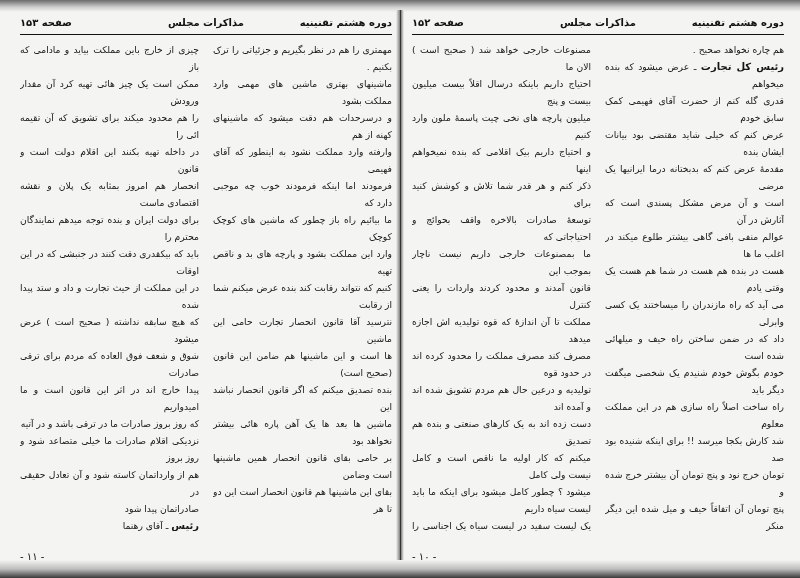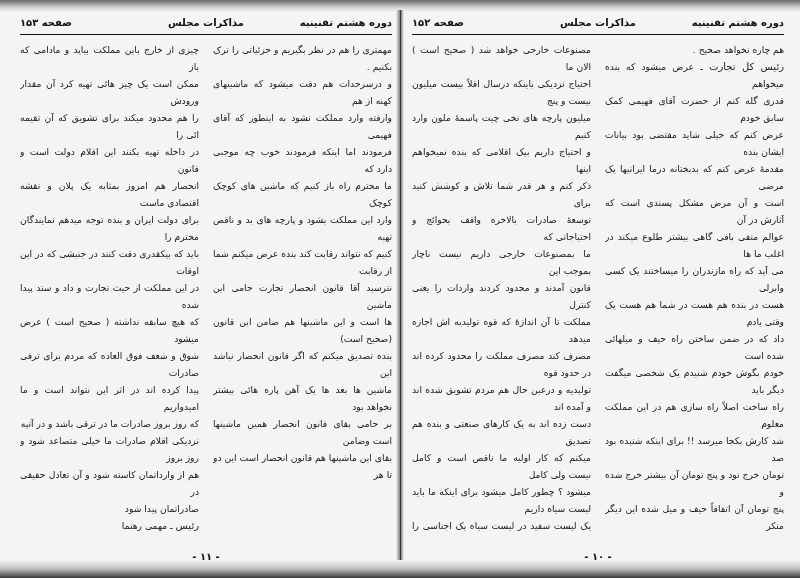--- a/index.html
+++ b/index.html
@@ -41,71 +41,72 @@
   .running-head .rh-left { position: absolute; left: 0; top: 3px; }
   .columns {
     display: flex; flex-direction: row; gap: 14px;
     margin-top: 6px; height: 490px;
   }
   .col {
     flex: 1; font-size: 9.2px; line-height: 17px; color: #161616;
     text-align: justify; overflow: hidden;
   }
   .col p { margin: 0; }
-  .speaker { font-weight: normal; font-size: 10px; }
+  .speaker { font-weight: bold; font-size: 10px; }
   .folio {
-    position: absolute; bottom: 2px; left: 0; right: 0; text-align: center;
-    direction: ltr; font-size: 10px; font-weight: bold; color: #111;
+    position: absolute; bottom: 2px; left: 0; right: 0; 
+    direction: ltr; font-size: 10px; font-weight: normal; color: #111;
   }
 </style>
 </head>
 <body>
 
 <div class="spread">
   <div class="topshade"></div>
 
   <div class="page left">
     <div class="running-head">
       <span class="rh-right">دوره هشتم تقنینیه</span>
       <span class="rh-center">مذاکرات مجلس</span>
       <span class="rh-left">صفحه ۱۵۳</span>
     </div>
     <div class="columns">
       <div class="col" id="lp-cr">
           <p>مهمتری را هم در نظر بگیریم و جزئیاتی را ترک بکنیم .</p>
+          <p>ماشینهای بهتری ماشین های مهمی وارد مملکت بشود</p>
           <p>و درسرحدات هم دقت میشود که ماشینهای کهنه از هم</p>
           <p>وارفته وارد مملکت نشود به اینطور که آقای فهیمی</p>
           <p>فرمودند اما اینکه فرمودند خوب چه موجبی دارد که</p>
-          <p>ما محترم راه باز کنیم که ماشین های کوچک کوچک</p>
+          <p>ما بیائیم راه باز چطور که ماشین های کوچک کوچک</p>
           <p>وارد این مملکت بشود و پارچه های بد و ناقص تهیه</p>
           <p>کنیم که نتواند رقابت کند بنده عرض میکنم شما از رقابت</p>
           <p>نترسید آقا قانون انحصار تجارت حامی این ماشین</p>
           <p>ها است و این ماشینها هم ضامن این قانون (صحیح است)</p>
           <p>بنده تصدیق میکنم که اگر قانون انحصار نباشد این</p>
           <p>ماشین ها بعد ها یک آهن پاره هائی بیشتر نخواهد بود</p>
           <p>بر حامی بقای قانون انحصار همین ماشینها است وضامن</p>
           <p>بقای این ماشینها هم قانون انحصار است این دو تا هر</p>
         </div>
       <div class="col" id="lp-cl">
           <p>چیزی از خارج باین مملکت بیاید و مادامی که باز</p>
           <p>ممکن است یک چیز هائی تهیه کرد آن مقدار ورودش</p>
           <p>را هم محدود میکند برای تشویق که آن تقیمه ائی را</p>
           <p>در داخله تهیه بکنند این اقلام دولت است و قانون</p>
           <p>انحصار هم امروز بمثابه یک پلان و نقشه اقتصادی ماست</p>
           <p>برای دولت ایران و بنده توجه میدهم نمایندگان محترم را</p>
           <p>باید که بیکقدری دقت کنند در جنبشی که در این اوقات</p>
           <p>در این مملکت از حیث تجارت و داد و ستد پیدا شده</p>
           <p>که هیچ سابقه نداشته ( صحیح است ) عرض میشود</p>
           <p>شوق و شعف فوق العاده که مردم برای ترقی صادرات</p>
-          <p>پیدا کرده اند در اثر این نتواند است و ما امیدواریم</p>
+          <p>پیدا خارج اند در اثر این قانون است و ما امیدواریم</p>
           <p>که روز بروز صادرات ما در ترقی باشد و در آتیه</p>
           <p>نزدیکی اقلام صادرات ما خیلی متصاعد شود و روز بروز</p>
           <p>هم از وارداتمان کاسته شود و آن تعادل حقیقی در</p>
           <p>صادراتمان پیدا شود</p>
-          <p><span class="speaker">رئیس</span><span> ـ مهمی رهنما</span></p>
+          <p><span class="speaker">رئیس</span><span> ـ آقای رهنما</span></p>
         </div>
     </div>
     <div class="folio">- ۱۱ -</div>
   </div>
 
   <div class="gutter"></div>
 
   <div class="page right">
     <div class="running-head">
       <span class="rh-right">دوره هشتم تقنینیه</span>
@@ -114,32 +115,32 @@
     </div>
     <div class="columns">
       <div class="col" id="rp-cr">
           <p>هم چاره نخواهد صحیح .</p>
           <p><span class="speaker">رئیس کل تجارت</span><span> ـ عرض میشود که بنده میخواهم</span></p>
           <p>قدری گله کنم از حضرت آقای فهیمی کمک سابق خودم</p>
           <p>عرض کنم که خیلی شاید مقتضی بود بیانات ایشان بنده</p>
           <p>مقدمهٔ عرض کنم که بدبختانه درما ایرانیها یک مرضی</p>
           <p>است و آن مرض مشکل پسندی است که آثارش در آن</p>
           <p>عوالم منفی بافی گاهی بیشتر طلوع میکند در اغلب ما ها</p>
+          <p>هست در بنده هم هست در شما هم هست یک وقتی یادم</p>
           <p>می آید که راه مازندران را میساختند یک کسی وابرلی</p>
-          <p>هست در بنده هم هست در شما هم هست یک وقتی یادم</p>
           <p>داد که در ضمن ساختن راه حیف و میلهائی شده است</p>
           <p>خودم بگوش خودم شنیدم یک شخصی میگفت دیگر باید</p>
           <p>راه ساخت اصلاً راه سازی هم در این مملکت معلوم</p>
           <p>شد کارش بکجا میرسد !! برای اینکه شنیده بود صد</p>
           <p>تومان خرج نود و پنج تومان آن بیشتر خرج شده و</p>
           <p>پنج تومان آن اتفاقاً حیف و میل شده این دیگر منکر</p>
         </div>
       <div class="col" id="rp-cl">
           <p>مصنوعات خارجی خواهد شد ( صحیح است ) الان ما</p>
-          <p>احتیاج نزدیکی باینکه درسال اقلاً بیست میلیون بیست و پنج</p>
+          <p>احتیاج داریم باینکه درسال اقلاً بیست میلیون بیست و پنج</p>
           <p>میلیون پارچه های نخی چیت پاسمهٔ ملون وارد کنیم</p>
           <p>و احتیاج داریم بیک اقلامی که بنده نمیخواهم اینها</p>
           <p>ذکر کنم و هر قدر شما تلاش و کوشش کنید برای</p>
           <p>توسعهٔ صادرات بالاخره واقف بحوائج و احتیاجاتی که</p>
           <p>ما بمصنوعات خارجی داریم نیست ناچار بموجب این</p>
           <p>قانون آمدند و محدود کردند واردات را یعنی کنترل</p>
           <p>مملکت تا آن اندازهٔ که قوه تولیدیه اش اجازه میدهد</p>
           <p>مصرف کند مصرف مملکت را محدود کرده اند در حدود قوه</p>
           <p>تولیدیه و درعین حال هم مردم تشویق شده اند و آمده اند</p>
           <p>دست زده اند به یک کارهای صنعتی و بنده هم تصدیق</p>

